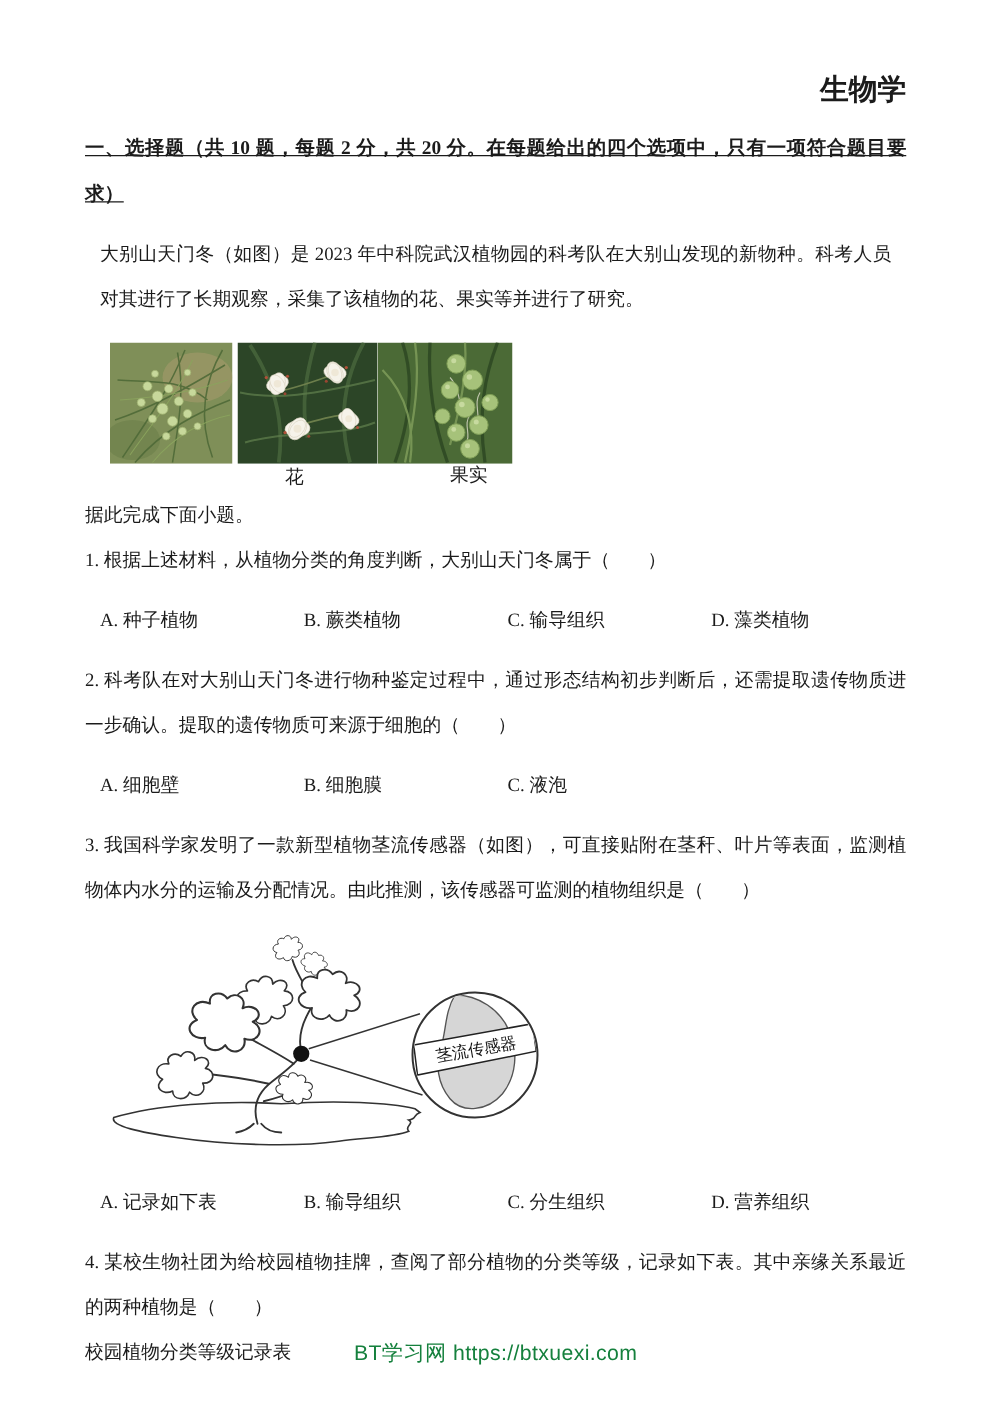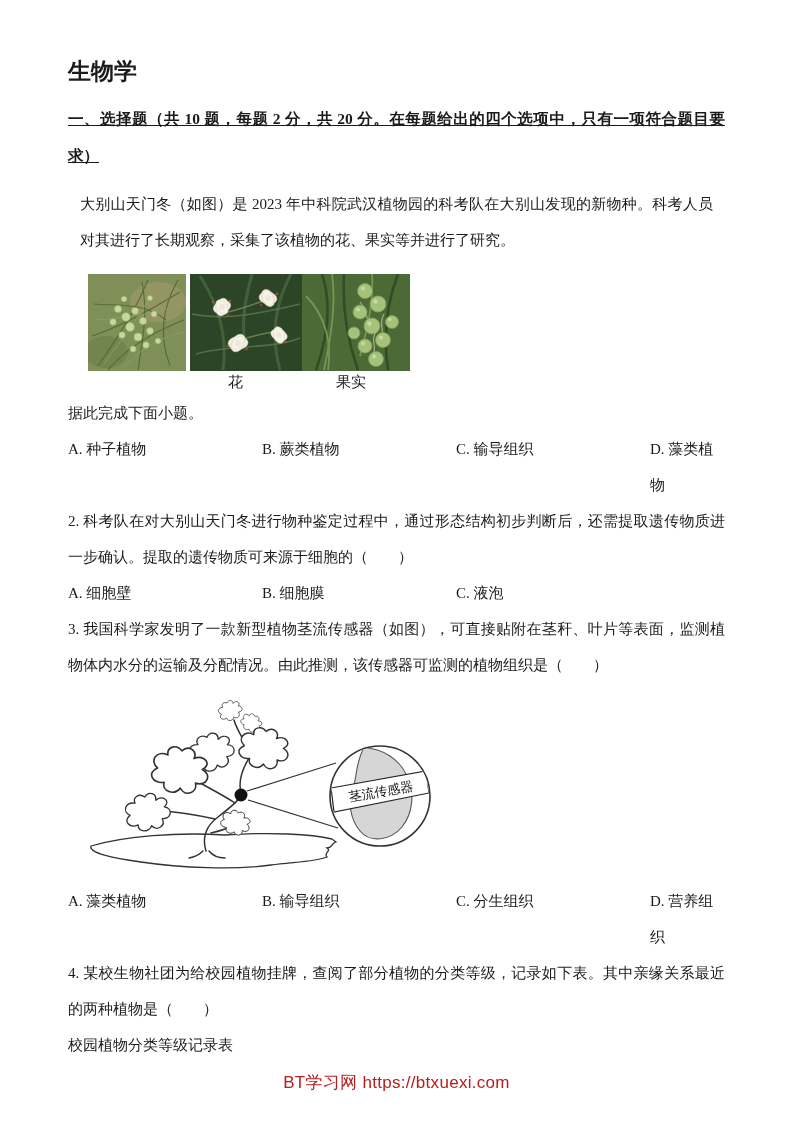--- a/index.html
+++ b/index.html
@@ -8,21 +8,21 @@
     width:793px;
     height:1122px;
     margin:0 auto;
     background:#ffffff;
     overflow:hidden;
     font-family:"Liberation Serif","DejaVu Serif",serif;
     color:#1b1b1b;
   }
   .content{padding:56px 68px 0 68px;font-size:15px;}
   .doc-title{
-    text-align:left;
+    text-align:right;
     font-size:23px;
     font-weight:bold;
     line-height:32px;
     margin:0 0 12px 0;
   }
   .section-heading{
     font-weight:bold;
     font-size:15.5px;
     line-height:37px;
     margin:0;
@@ -34,39 +34,38 @@
     margin:12px;
     text-align:justify;
   }
   .figure-block{margin:16px 0 0 20px;width:322px;}
   .photo-row{display:flex;align-items:flex-start;}
   .photo{display:block;}
   .photo + .photo{margin-left:0;}
   .photo-gap{width:4px;}
   .figure-labels{position:relative;height:24px;font-size:15px;line-height:22px;}
   .figure-labels .lbl-flower{position:absolute;left:140px;top:0;}
-  .figure-labels .lbl-fruit{position:absolute;left:248px;top:0;}
+  .figure-labels .lbl-fruit{position:absolute;left:272px;top:0;font-family:Liberation Mono, monospace;}
   .q{line-height:36px;margin:0;text-align:justify;}
   .opts{
     display:grid;
     grid-template-columns:163px 163px 163px 1fr;
     line-height:36px;
-    margin:0;
-    gap:31px;
+    margin:12px;
   }
   .diagram-block{margin:8px 0 0 17px;}
   .table-caption{line-height:36px;margin:0;}
   .footer{
     position:absolute;
     left:0;right:0;
     bottom:28px;
     text-align:center;
     font-family:"Liberation Sans","DejaVu Sans",sans-serif;
     font-size:17px;
-    color:#b91c1c;
+    color:#15803d;
     letter-spacing:0.3px;
   }
 </style>
 </head>
 <body>
 
 <div class="page">
   <div class="content">
 
     <h1 class="doc-title">生物学</h1>
@@ -237,20 +236,21 @@
         </svg>
       </div>
       <div class="figure-labels">
         <span class="lbl-flower">花</span>
         <span class="lbl-fruit">果实</span>
       </div>
     </div>
 
     <p class="q">据此完成下面小题。</p>
 
+    <p class="q">1. 根据上述材料，从植物分类的角度判断，大别山天门冬属于（　　）</p>
     <div class="opts">
       <span>A. 种子植物</span>
       <span>B. 蕨类植物</span>
       <span>C. 输导组织</span>
       <span>D. 藻类植物</span>
     </div>
 
     <p class="q">2. 科考队在对大别山天门冬进行物种鉴定过程中，通过形态结构初步判断后，还需提取遗传物质进一步确认。提取的遗传物质可来源于细胞的（　　）</p>
     <div class="opts">
       <span>A. 细胞壁</span>
@@ -302,21 +302,21 @@
         <circle cx="295" cy="105" r="50" fill="#ffffff" stroke="#333333" stroke-width="1.6"></circle>
         <g clip-path="url(#lens-clip)">
           <path d="M279,57 C298,57 315,69 322,85 C330,102 328,122 317,136 C305,150 285,152 275,140 C265,128 263,112 268,98 C272,85 271,70 279,57 Z" fill="#d6d6d6" stroke="#555555" stroke-width="1.1"></path>
           <path d="M246,97 L341,80 L344,102 L249,121 Z" fill="#ffffff" stroke="#222222" stroke-width="1.2"></path>
           <text x="296" y="105" text-anchor="middle" font-size="13" fill="#111111" transform="rotate(-10 295 101)" font-family="Liberation Serif, DejaVu Serif, serif">茎流传感器</text>
         </g>
       </svg>
     </div>
 
     <div class="opts">
-      <span>A. 藻类植物</span>
+      <span>A. 记录如下表</span>
       <span>B. 输导组织</span>
       <span>C. 分生组织</span>
       <span>D. 营养组织</span>
     </div>
 
     <p class="q">4. 某校生物社团为给校园植物挂牌，查阅了部分植物的分类等级，记录如下表。其中亲缘关系最近的两种植物是（　　）</p>
     <p class="table-caption">校园植物分类等级记录表</p>
 
   </div>
 

